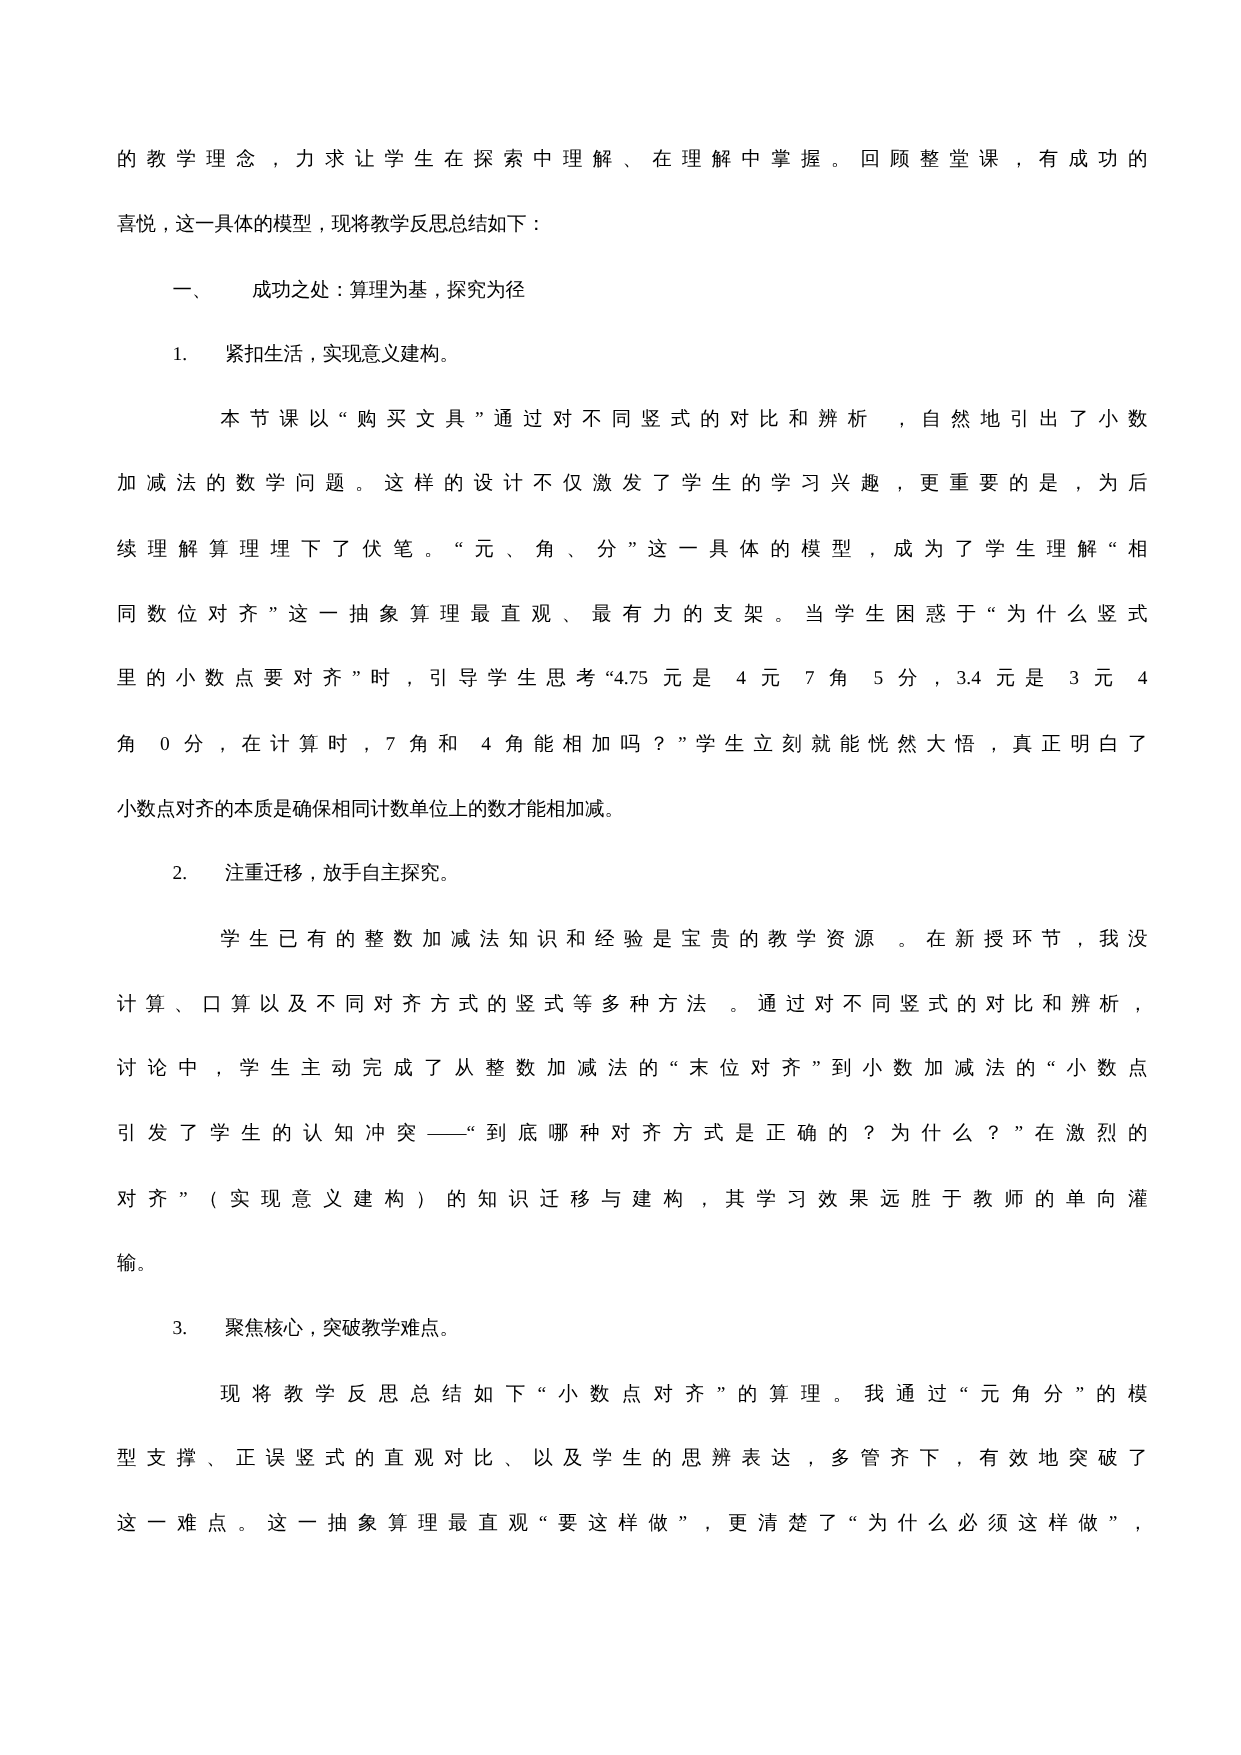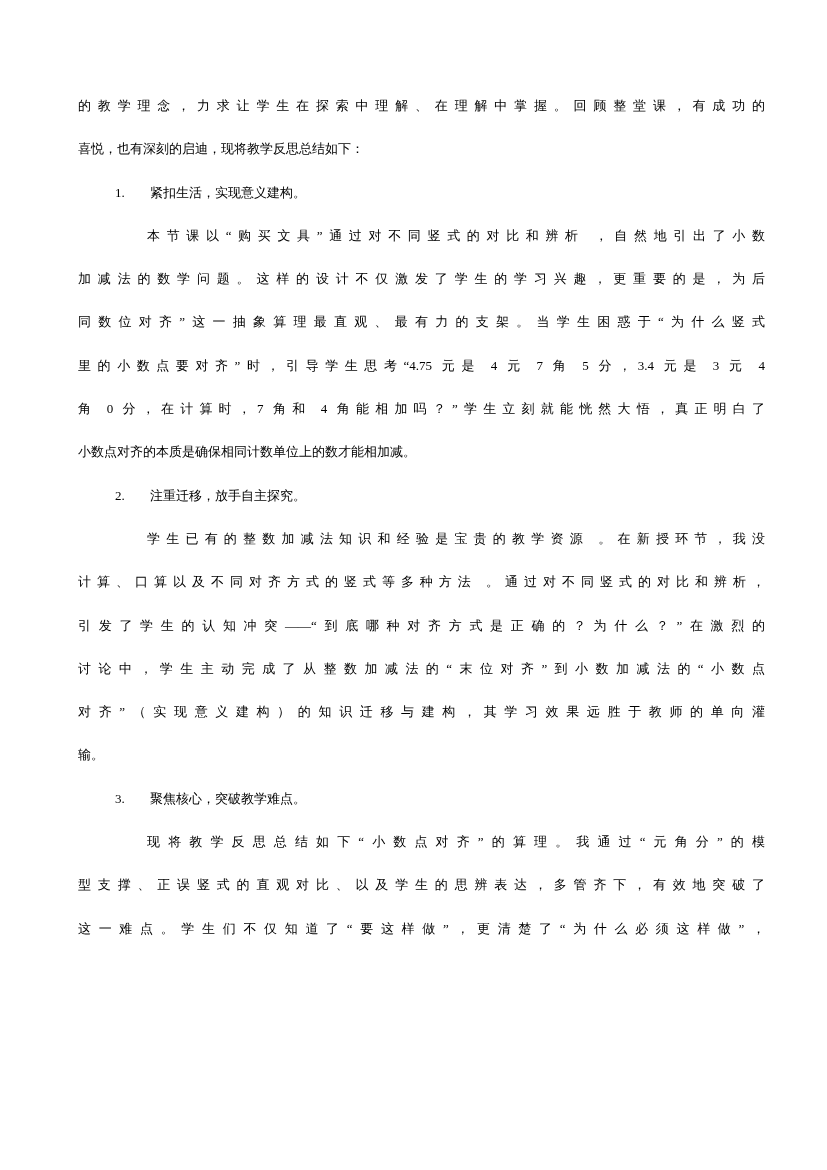--- a/index.html
+++ b/index.html
@@ -39,33 +39,35 @@
   .marker { display: inline-block; }
   .line.heading .marker { width: 53px; }
   .line.list .marker { width: 35px; }
 </style>
 </head>
 <body style="background: rgb(255, 255, 255); color: rgb(0, 0, 0);">
 
 <div class="page">
   <div class="doc">
       <div class="line body j"><span>的教学理念，力求让学生在探索中理解、在理解中掌握。回顾整堂课，有成功的</span></div>
-      <div class="line body"><span>喜悦，也有深刻的启迪，现将教学反思总结如下：</span></div>
+      <div class="line body"><span>喜悦，这一具体的模型，现将教学反思总结如下：</span></div>
+      <div class="line heading"><span class="marker">一、</span><span>成功之处：算理为基，探究为径</span></div>
       <div class="line list"><span class="marker">1.</span><span>紧扣生活，实现意义建构。</span></div>
       <div class="line para-first j"><span>本节课以“购买文具”通过对不同竖式的对比和辨析 ，自然地引出了小数</span></div>
       <div class="line body j"><span>加减法的数学问题。这样的设计不仅激发了学生的学习兴趣，更重要的是，为后</span></div>
+      <div class="line body j"><span>续理解算理埋下了伏笔。“元、角、分”这一具体的模型，成为了学生理解“相</span></div>
       <div class="line body j"><span>同数位对齐”这一抽象算理最直观、最有力的支架。当学生困惑于“为什么竖式</span></div>
       <div class="line body j"><span>里的小数点要对齐”时，引导学生思考“4.75 元是 4 元 7 角 5 分，3.4 元是 3 元 4</span></div>
       <div class="line body j"><span>角 0 分，在计算时，7 角和 4 角能相加吗？”学生立刻就能恍然大悟，真正明白了</span></div>
       <div class="line body"><span>小数点对齐的本质是确保相同计数单位上的数才能相加减。</span></div>
       <div class="line list"><span class="marker">2.</span><span>注重迁移，放手自主探究。</span></div>
       <div class="line para-first j"><span>学生已有的整数加减法知识和经验是宝贵的教学资源 。在新授环节，我没</span></div>
       <div class="line body j"><span>计算、口算以及不同对齐方式的竖式等多种方法 。通过对不同竖式的对比和辨析，</span></div>
+      <div class="line body j"><span>讨论中，学生主动完成了从整数加减法的“末位对齐”到小数加减法的“小数点</span></div>
       <div class="line body j"><span>引发了学生的认知冲突——“到底哪种对齐方式是正确的？为什么？”在激烈的</span></div>
-      <div class="line body j"><span>讨论中，学生主动完成了从整数加减法的“末位对齐”到小数加减法的“小数点</span></div>
       <div class="line body j"><span>对齐”（实现意义建构）的知识迁移与建构，其学习效果远胜于教师的单向灌</span></div>
       <div class="line body"><span>输。</span></div>
       <div class="line list"><span class="marker">3.</span><span>聚焦核心，突破教学难点。</span></div>
       <div class="line para-first j"><span>现将教学反思总结如下“小数点对齐”的算理。我通过“元角分”的模</span></div>
       <div class="line body j"><span>型支撑、正误竖式的直观对比、以及学生的思辨表达，多管齐下，有效地突破了</span></div>
-      <div class="line body j"><span>这一难点。学生们不仅知道了“要这样做”，更清楚了“为什么必须这样做”，</span></div>
+      <div class="line body j"><span>这一难点。这一抽象算理最直观“要这样做”，更清楚了“为什么必须这样做”，</span></div>
     </div>
 </div>
 
 </body></html>

